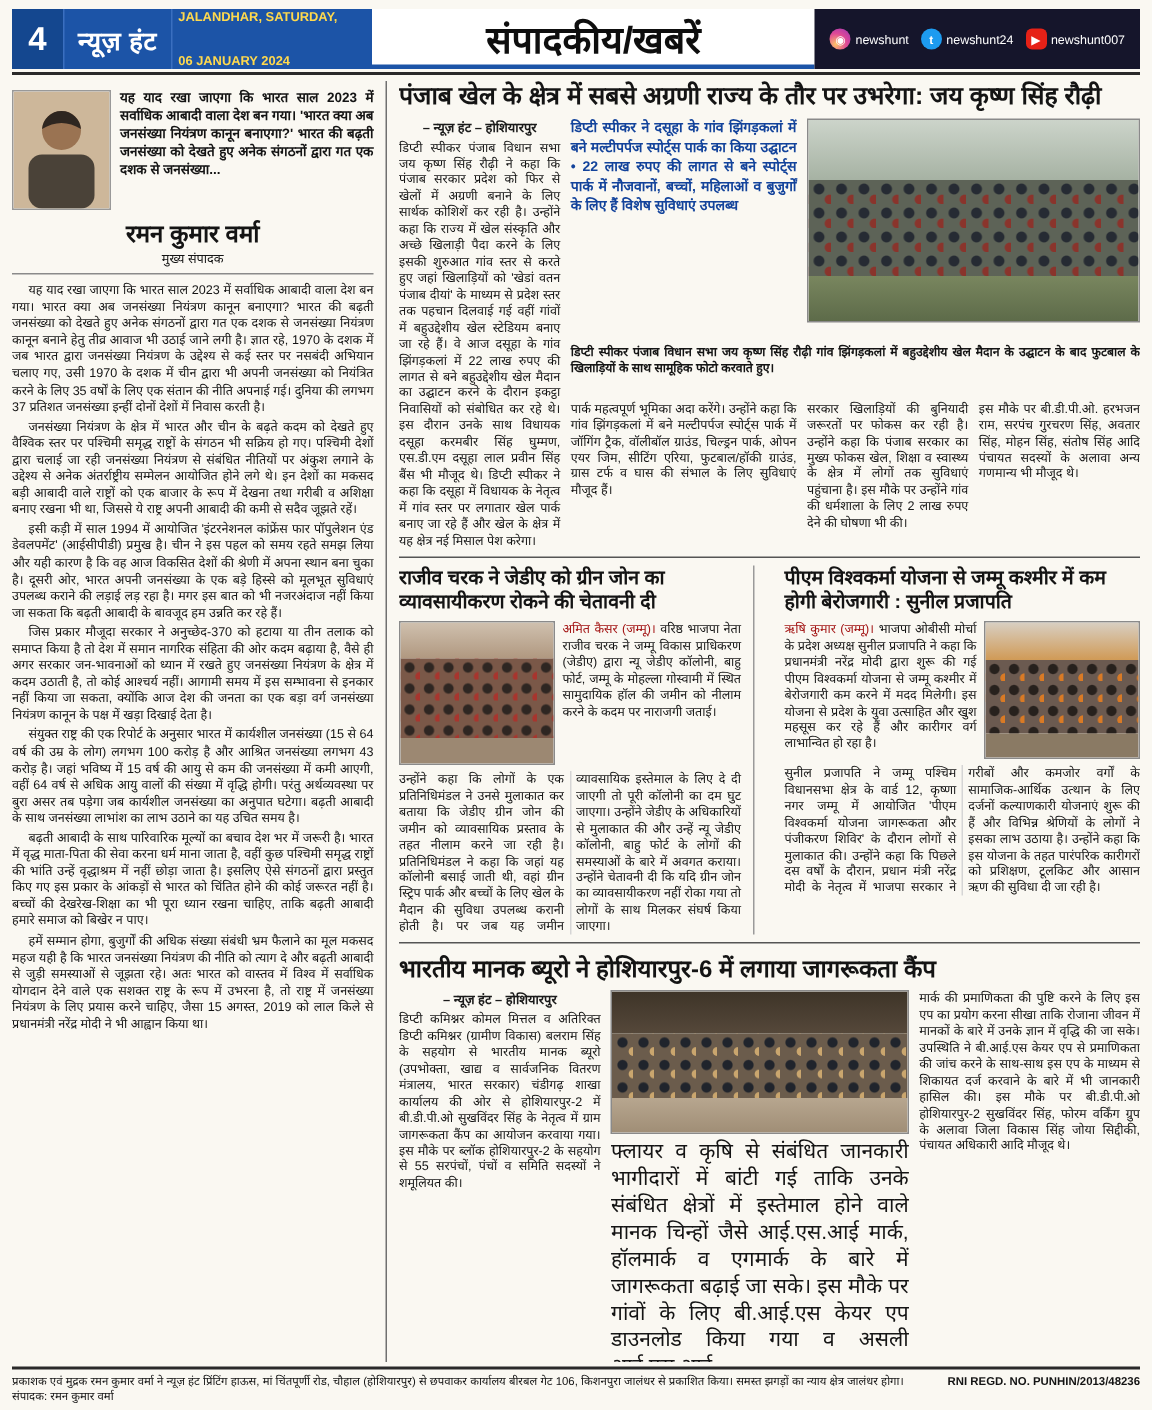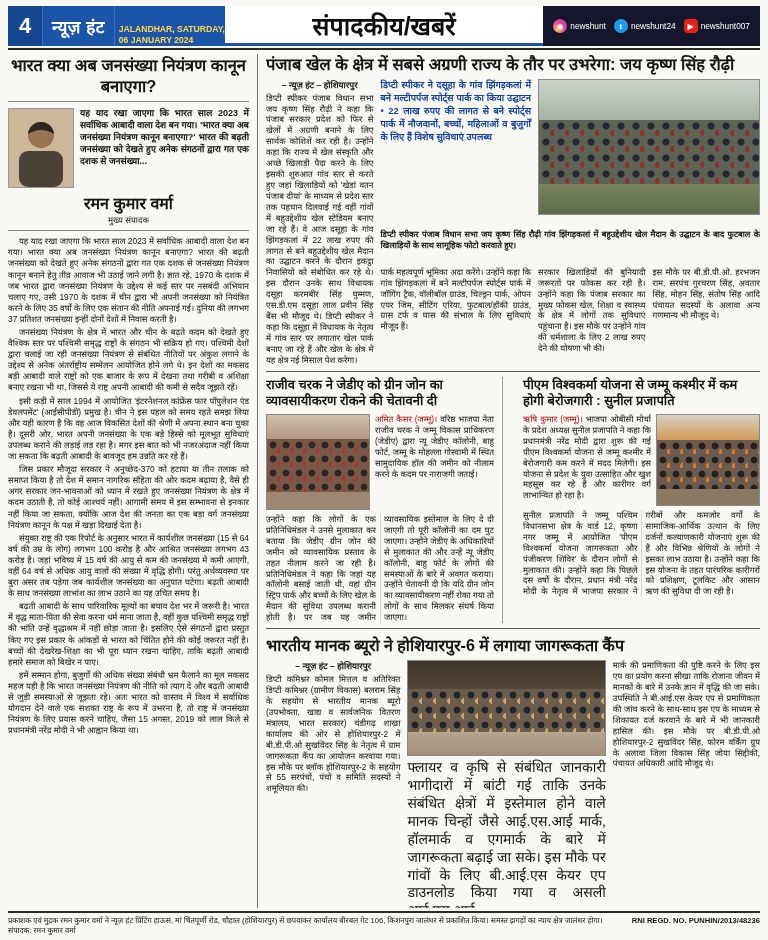--- a/index.html
+++ b/index.html
@@ -5,21 +5,21 @@
   *{margin:0;padding:0;box-sizing:border-box}
   html,body{width:768px;height:940px;overflow:hidden}
   body{background:#faf8f2;font-family:"Liberation Sans","DejaVu Sans",sans-serif;color:#141414}
   .page{width:768px;height:940px;padding:6px 8px 4px;display:flex;flex-direction:column}
 
   
   .header{display:flex;align-items:stretch;height:40px;flex:none}
   .h-blue{display:flex;background:#1c54a7;color:#fff;align-items:stretch}
   .page-num{width:34px;background:#14478f;font-size:22px;font-weight:bold;display:flex;align-items:center;justify-content:center}
   .logo{display:flex;align-items:center;padding:0 9px;font-size:17px;font-weight:bold;letter-spacing:.5px;border-left:1px solid #3a6fc0}
-  .dateblock{display:flex;flex-direction:column;justify-content:flex-end;padding:0 0 0 4px;font-size:8.6px;font-weight:bold;color:#ffd94d;line-height:1.3;border-left:1px solid #3a6fc0}
+  .dateblock{display:flex;flex-direction:column;justify-content:space-between;padding:0 23px 0 4px;font-size:8.6px;font-weight:bold;color:#ffd94d;line-height:1.3;border-left:1px solid #3a6fc0}
   .section-title{flex:1;display:flex;align-items:center;justify-content:center;background:#ffffff;font-size:25px;font-weight:bold;color:#0e0e0e;border-bottom:3px solid #1c54a7}
   .social{background:#15152b;display:flex;align-items:center;gap:8px;padding:0 10px;color:#fff;flex:none}
   .s-item{display:flex;align-items:center;gap:3px;font-size:8.3px}
   .icon-circle{width:14px;height:14px;border-radius:50%;display:flex;align-items:center;justify-content:center;font-size:8px;color:#fff;font-weight:bold}
   .ig{background:radial-gradient(circle at 30% 75%,#fdc468,#df4996 50%,#9b36b7)}
   .tw{background:#1d9bf0}
   .yt{background:#e62117;border-radius:4px}
   .header-rule{height:2px;background:#2a2a2a;margin-top:2px;flex:none}
 
   
@@ -115,21 +115,20 @@
         <span class="icon-circle yt">▶</span>
         <span>newshunt007</span>
       </div>
     </div>
   </header>
   <div class="header-rule"></div>
 
   <main class="main">
 
     <aside class="editorial">
-      <h1 class="ed-head">भारत क्या अब जनसंख्या नियंत्रण कानून बनाएगा?</h1>
       <div class="ed-intro">
         <div class="ed-photo">
           <svg viewBox="0 0 64 78" width="100%" height="100%" preserveAspectRatio="none">
             <rect width="64" height="78" fill="#cdb79a"></rect>
             <circle cx="32" cy="26" r="13" fill="#9a7352"></circle>
             <path d="M32 13 a13 13 0 0 1 13 12 q-13 -8 -26 0 a13 13 0 0 1 13 -12" fill="#2e2620"></path>
             <rect x="10" y="42" width="44" height="36" rx="9" fill="#4a4238"></rect>
           </svg>
         </div>
         <p class="ed-intro-text">यह याद रखा जाएगा कि भारत साल 2023 में सर्वाधिक आबादी वाला देश बन गया। 'भारत क्या अब जनसंख्या नियंत्रण कानून बनाएगा?' भारत की बढ़ती जनसंख्या को देखते हुए अनेक संगठनों द्वारा गत एक दशक से जनसंख्या...</p>

